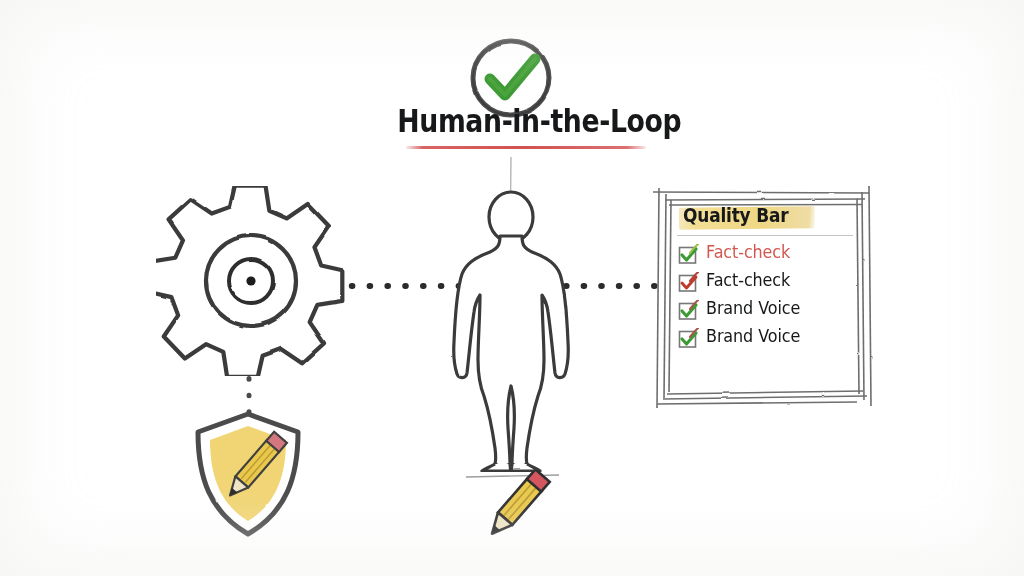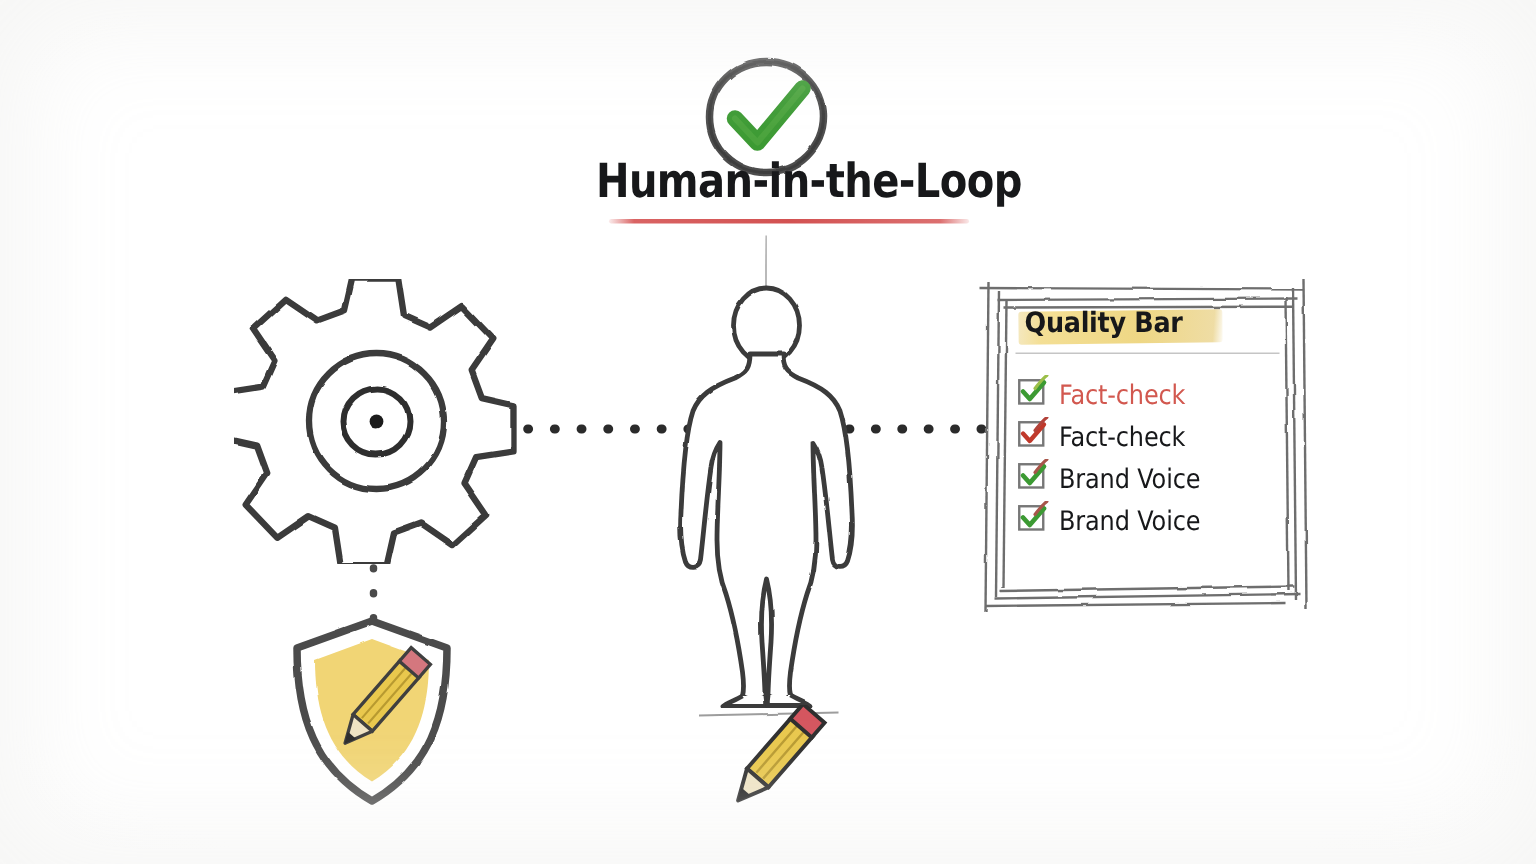--- a/index.html
+++ b/index.html
@@ -119,21 +119,21 @@
     left: 0px;
     top: 31px;
     width: 176px;
     height: 1px;
     background: rgba(150,150,150,0.55);
   }
   .check-row {
     position: relative;
     height: 28px;
     display: flex;
-    align-items: flex-end;
+    align-items: flex-start;
   }
   .check-box-wrap {
     position: relative;
     width: 22px;
     height: 22px;
     flex: 0 0 22px;
     margin-right: 7px;
   }
   .check-label {
     font-size: 16px;

